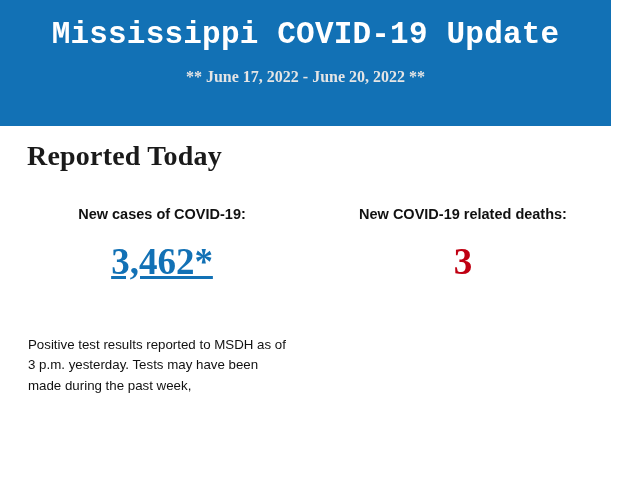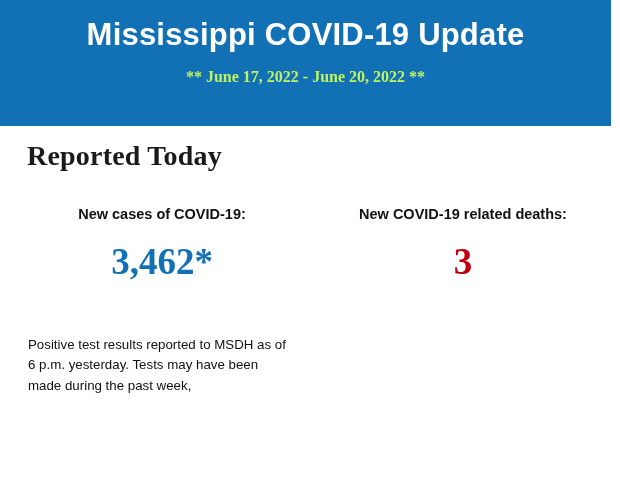--- a/index.html
+++ b/index.html
@@ -29,34 +29,34 @@
     height: 126px;
     background: #1271b5;
     box-sizing: border-box;
     display: flex;
     flex-direction: column;
     align-items: center;
     justify-content: flex-start;
     padding-top: 18px;
   }
   .banner-title {
-    font-family: Liberation Sans, sans-serif;
+    font-family: Liberation Mono, monospace;
     font-weight: bold;
     font-size: 31px;
     color: #ffffff;
     letter-spacing: 0.2px;
     line-height: 1.1;
     text-align: center;
   }
   .banner-subtitle {
     margin-top: 16px;
     font-family: "Liberation Serif", serif;
     font-weight: bold;
     font-size: 16px;
-    color: #bef264;
+    color: #e5e5e5;
     text-align: left;
   }
 
   
   .section-heading {
     position: absolute;
     left: 27px;
     top: 140px;
     font-family: "Liberation Serif", serif;
     font-weight: bold;
@@ -96,20 +96,21 @@
   .stat-value {
     margin-top: 18px;
     font-family: "Liberation Serif", serif;
     font-weight: bold;
     font-size: 37px;
     text-align: center;
     line-height: 1.1;
   }
   .stat-value.cases {
     color: #1271b5;
+    text-decoration: underline;
   }
   .stat-value.deaths {
     color: #c00012;
   }
   .stat-note {
     margin-top: 52px;
     font-size: 13.3px;
     color: #111111;
     line-height: 1.55;
     text-align: left;
@@ -128,21 +129,21 @@
     <div class="banner-subtitle">** June 17, 2022 - June 20, 2022 **</div>
   </div>
 
   <div class="section-heading">Reported Today</div>
 
   <div class="stats">
 
     <div class="stat-col left">
       <div class="stat-label">New cases of COVID-19:</div>
       <div class="stat-value cases">3,462*</div>
-      <div class="stat-note">Positive test results reported to MSDH as of 6 p.m. yesterday. Tests may have been made during the past week,</div>
+      <div class="stat-note">Positive test results reported to MSDH as of 3 p.m. yesterday. Tests may have been made during the past week,</div>
     </div>
 
     <div class="stat-col right">
       <div class="stat-label">New COVID-19 related deaths:</div>
       <div class="stat-value deaths">3</div>
     </div>
 
   </div>
 
 </div>

